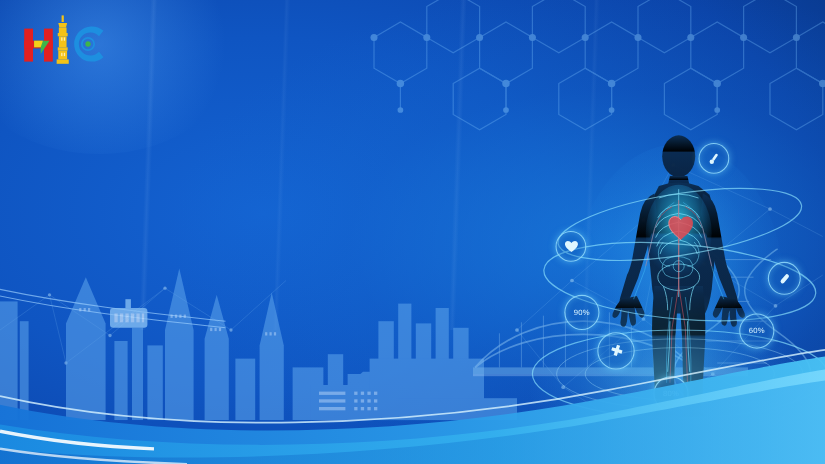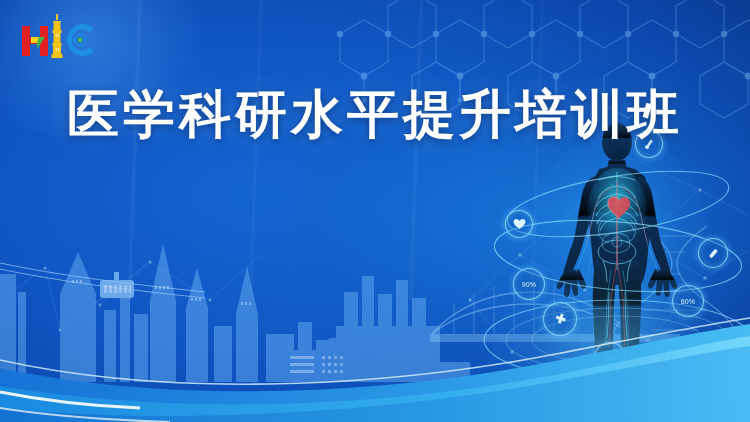--- a/index.html
+++ b/index.html
@@ -460,17 +460,16 @@
       <rect x="38" y="36" width="1.2" height="3"></rect>
     </g>
 
     <g>
       <path d="M74 16 A16 16 0 1 0 74 40 L70 35 A10.5 10.5 0 1 1 70 21 Z" fill="#1d8fe0"></path>
       <circle cx="60" cy="28" r="5.6" fill="none" stroke="#1d8fe0" stroke-width="1.6"></circle>
       <circle cx="60" cy="28" r="2.4" fill="#3fb54a"></circle>
     </g>
   </svg>
 
-  <div class="title">医学科研水平提升培训班</div>
 
 
 
 </div>
 
 </body></html>

